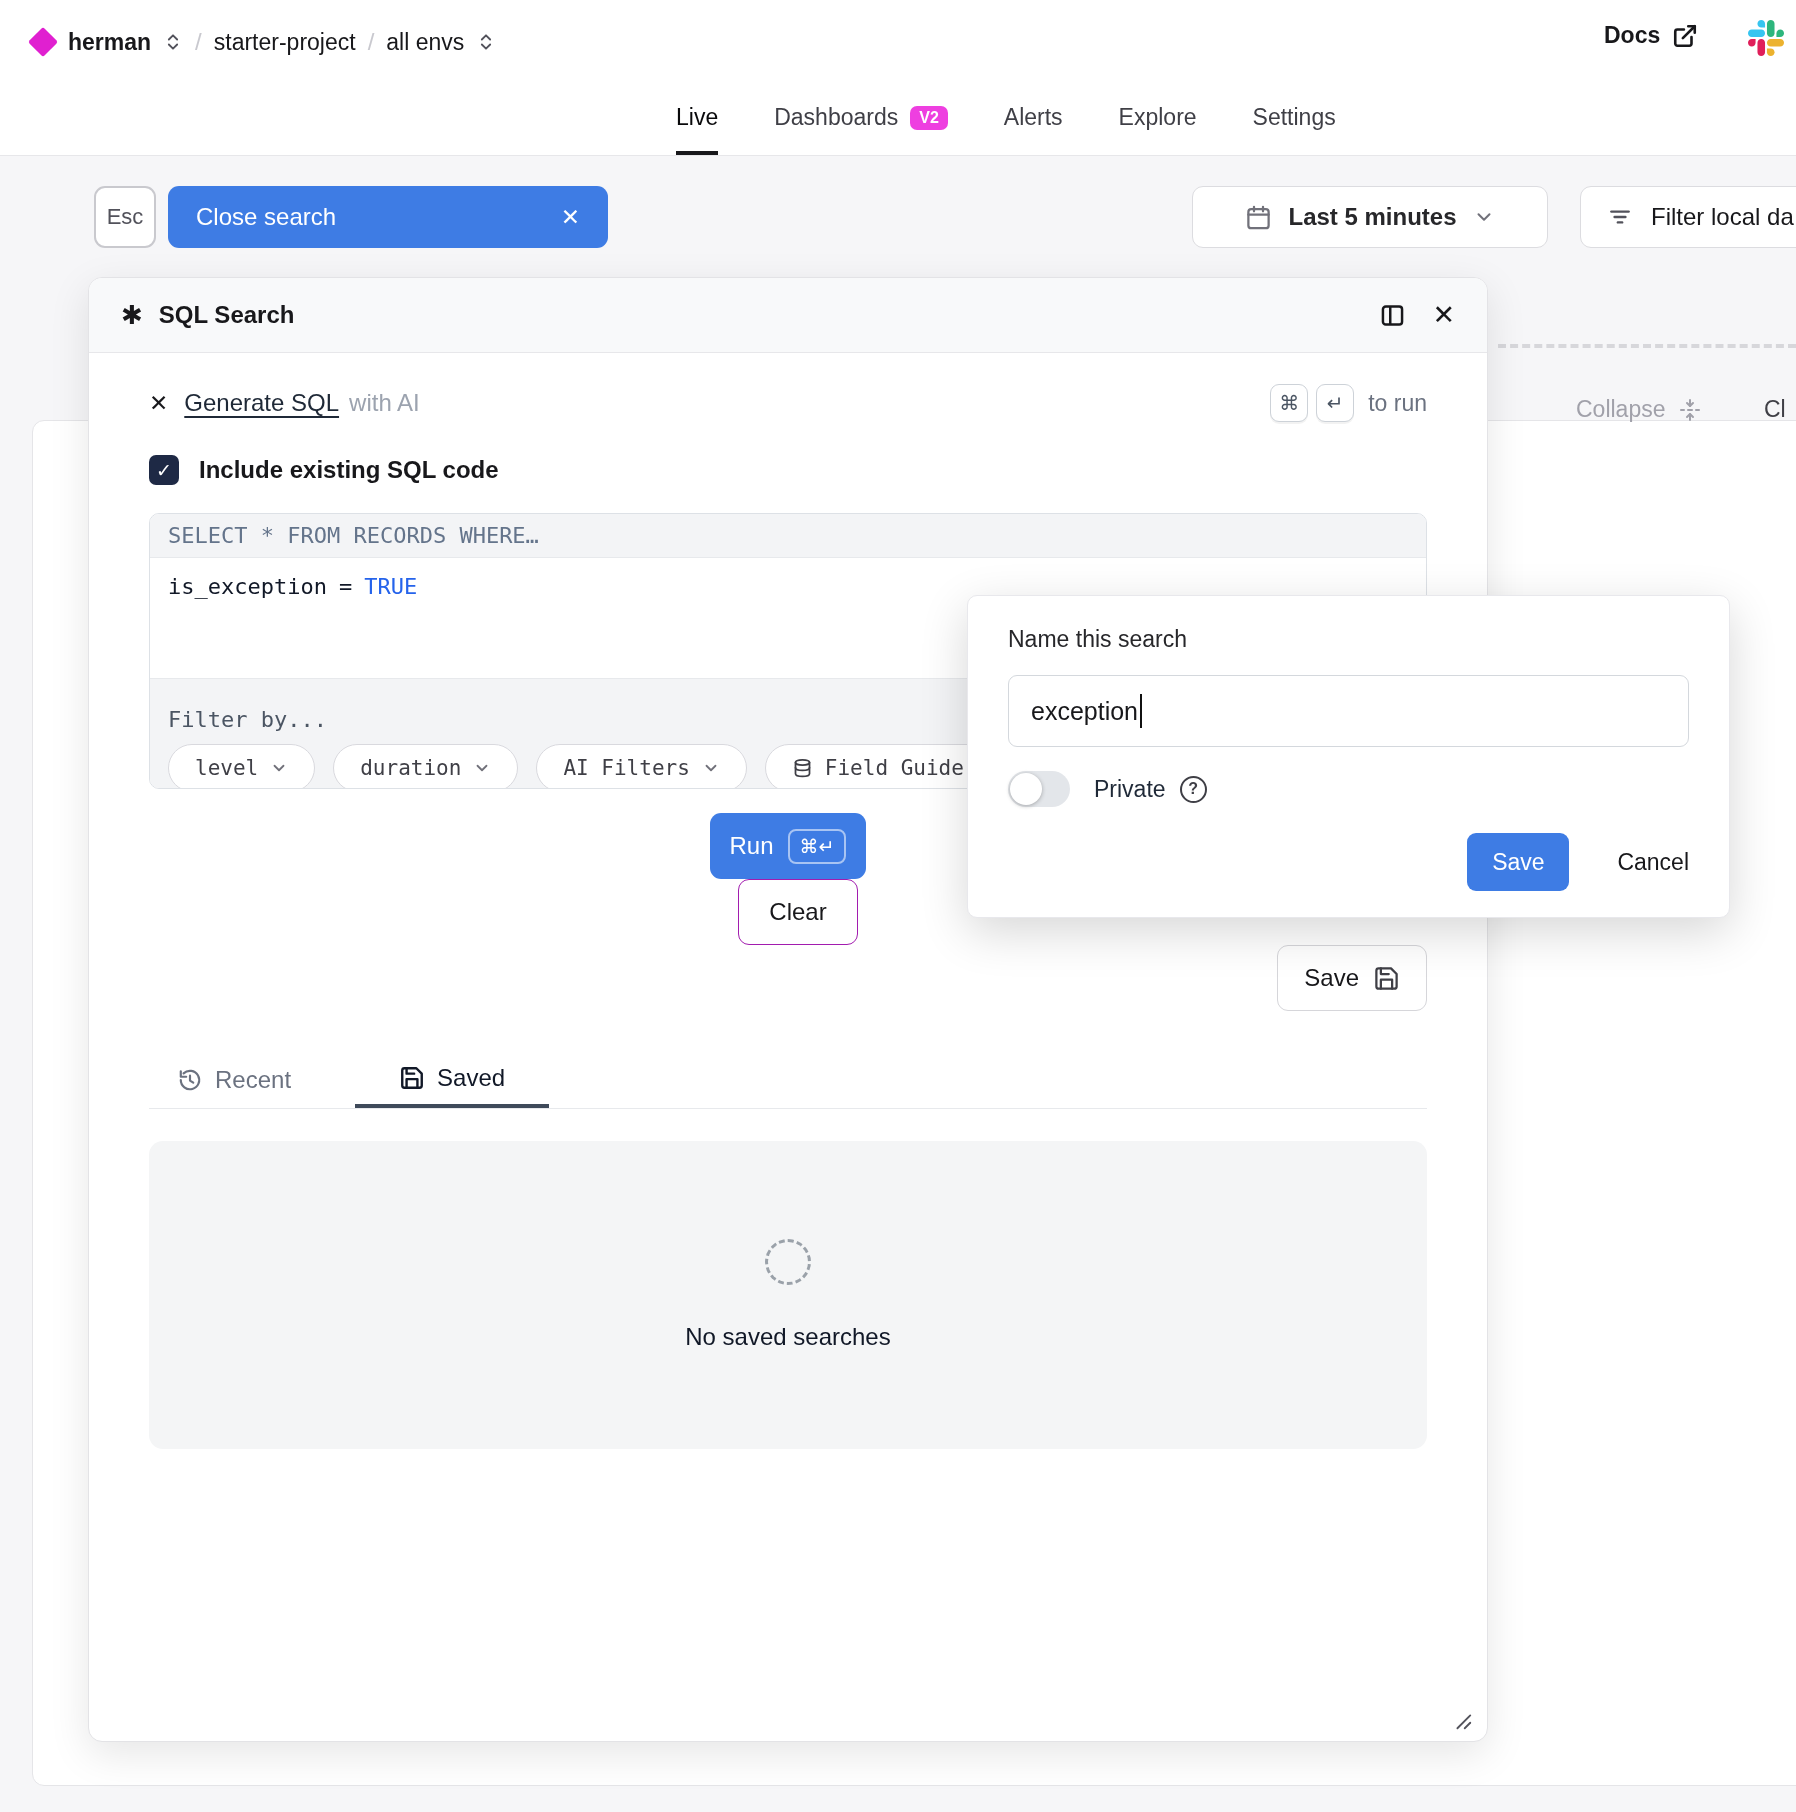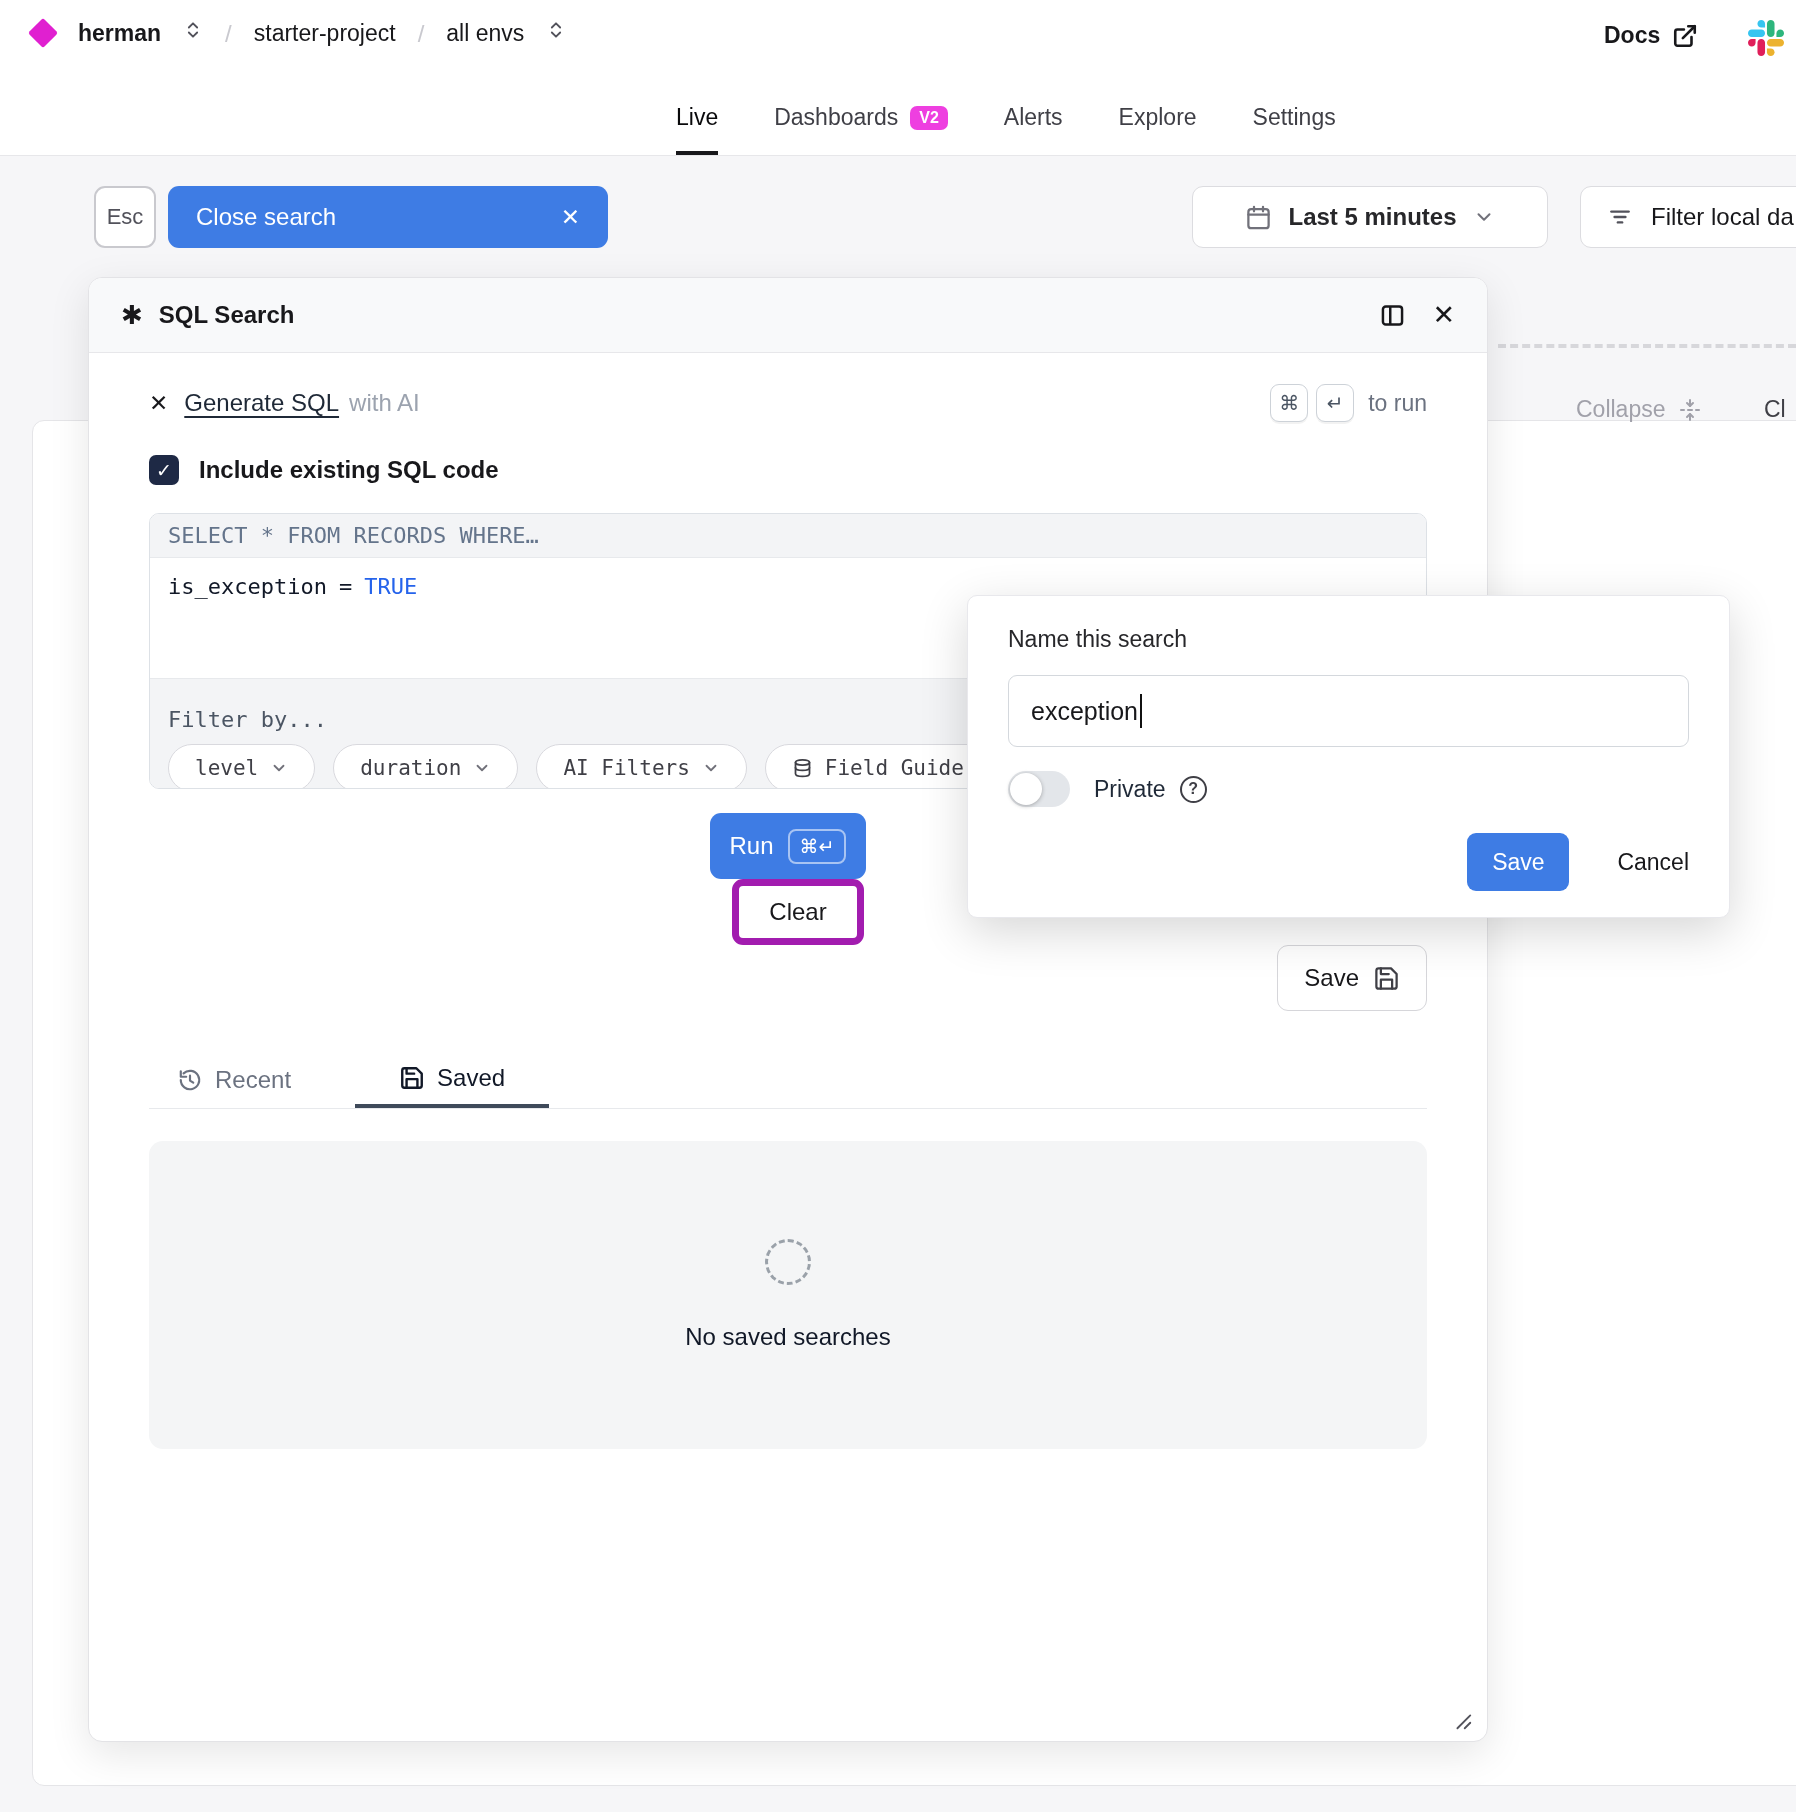--- a/index.html
+++ b/index.html
@@ -9,21 +9,21 @@
     background:#f6f6f8;
     font-family:"Liberation Sans","DejaVu Sans",sans-serif;
     color:#18181b;
   }
   .mono { font-family:"DejaVu Sans Mono","Liberation Mono",monospace; }
 
   
   .topbar { position:absolute; left:0; top:0; width:1796px; height:156px;
     background:#fff; border-bottom:1px solid #e7e7ea; z-index:4; }
   .breadcrumb { position:absolute; left:30px; top:20px; height:44px;
-    display:flex; align-items:flex-start; gap:22px; font-size:23px; }
+    display:flex; align-items:center; gap:12px; font-size:23px; }
   .bc-org { font-weight:700; }
   .bc-sep { color:#c9c9cf; font-size:24px; }
   .bc-item { color:#18181b; }
   .updown { color:#52525b; display:flex; }
   .docs { position:absolute; left:1604px; top:22px; display:flex; align-items:center;
     gap:12px; font-size:23px; font-weight:600; color:#18181b; cursor:pointer; }
   .slack { position:absolute; left:1748px; top:20px; width:36px; height:36px; }
   .navtabs { position:absolute; left:676px; bottom:0; display:flex; gap:56px;
     align-items:flex-end; }
   .navtab { padding-bottom:20px; font-size:23px; color:#3f3f46; cursor:pointer;
@@ -113,21 +113,21 @@
     color:#3f3f46; cursor:pointer; white-space:nowrap; }
   .chip .chev { color:#71717a; display:flex; }
 
   .run-row { margin-top:24px; display:flex; align-items:center;flex-direction:column; }
   .run-btn { height:66px; padding:0 20px; background:#3e7ce4; border-radius:11px;
     display:flex; align-items:center; gap:14px; color:#fff; font-size:24px;
     cursor:pointer; }
   .run-kbd { border:2px solid rgba(255,255,255,.55); border-radius:8px; padding:4px 10px;
     font-size:19px; }
   .clear-btn { margin-left:20px; height:66px; padding:0 30px; background:#fff;
-    border:7px solid #a21caf; border-radius:11px; display:flex; align-items:center;
+    border:1px solid #a21caf; border-radius:11px; display:flex; align-items:center;
     font-size:24px; cursor:pointer; }
   .save-outline-btn { margin-left:auto; height:66px; padding:0 26px; background:#fff;
     border:1px solid #d6d6da; border-radius:11px; display:flex; align-items:center;
     gap:14px; font-size:24px; cursor:pointer; color:#18181b; }
 
   .list-tabs { margin-top:40px; height:58px; border-bottom:1px solid #e7e9ec;
     display:flex; align-items:stretch; padding-left:28px; }
   .ltab { display:flex; align-items:center; gap:12px; font-size:24px; cursor:pointer; }
   .ltab.recent { color:#6b7280; }
   .ltab.saved { margin-left:64px; padding:0 44px; color:#111827; font-weight:500;

